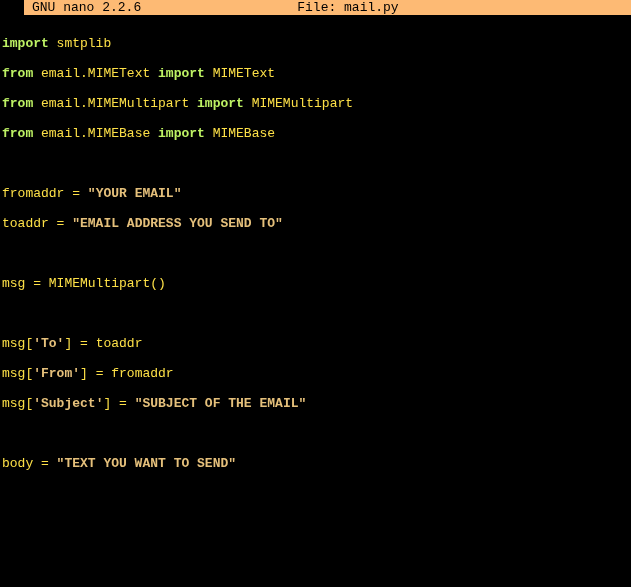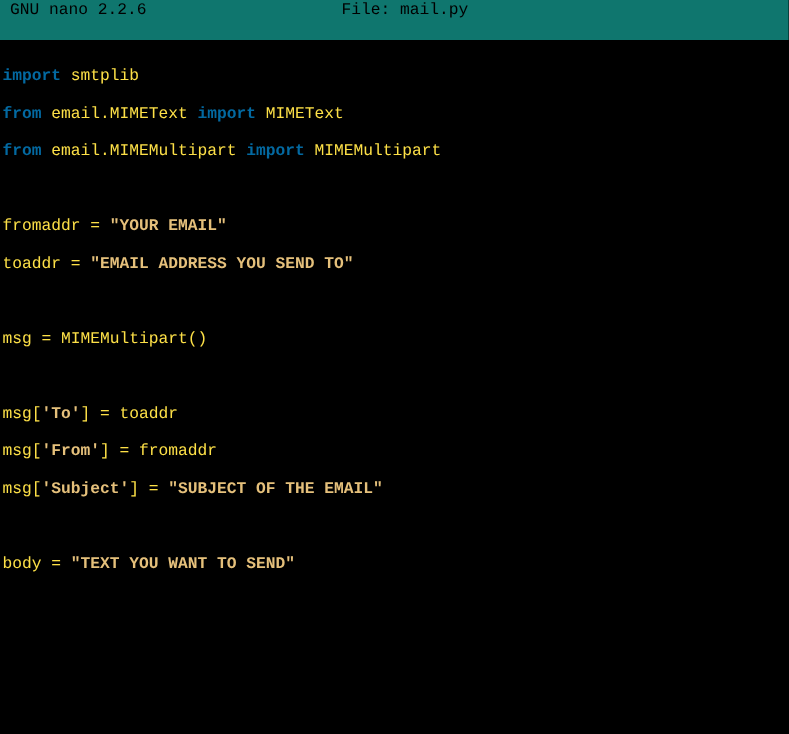--- a/index.html
+++ b/index.html
@@ -7,45 +7,47 @@
     background: #000;
     font-family: "Courier New", monospace;
     font-size: 13px;
     line-height: 15px;
     width: 631px;
     height: 587px;
     overflow: hidden;
     color: #cccccc;
   }
   .titlebar {
-    background: #0f766e;
+    background: #fdba74;
     color: #000;
-    height: 32px;
+    height: 15px;
     white-space: pre;
     font-weight: normal;
     padding-left: 8px;
+    margin-left: 24px;
   }
   .editor {
     padding: 6px 2px 2px 2px;
     white-space: pre;
   }
   .line { height: 15px; }
-  .kw { color: #0369a1; font-weight: bold; }    
+  .kw { color: #bef264; font-weight: bold; }    
   .str { color: #e5c07b; font-weight: bold; }   
   .name { color: #fde047; }
 </style>
 </head>
 <body>
 
 <div class="titlebar"><span>GNU nano 2.2.6</span>                    <span>File: mail.py</span></div>
 
 <div class="editor">
 <div class="line"><span class="kw">import</span><span class="name"> smtplib</span></div>
 <div class="line"><span class="kw">from</span><span class="name"> email.MIMEText </span><span class="kw">import</span><span class="name"> MIMEText</span></div>
 <div class="line"><span class="kw">from</span><span class="name"> email.MIMEMultipart </span><span class="kw">import</span><span class="name"> MIMEMultipart</span></div>
+<div class="line"><span class="kw">from</span><span class="name"> email.MIMEBase </span><span class="kw">import</span><span class="name"> MIMEBase</span></div>
 <div class="line"></div>
 <div class="line"><span class="name">fromaddr = </span><span class="str">"YOUR EMAIL"</span></div>
 <div class="line"><span class="name">toaddr = </span><span class="str">"EMAIL ADDRESS YOU SEND TO"</span></div>
 <div class="line"></div>
 <div class="line"><span class="name">msg = MIMEMultipart()</span></div>
 <div class="line"></div>
 <div class="line"><span class="name">msg[</span><span class="str">'To'</span><span class="name">] = toaddr</span></div>
 <div class="line"><span class="name">msg[</span><span class="str">'From'</span><span class="name">] = fromaddr</span></div>
 <div class="line"><span class="name">msg[</span><span class="str">'Subject'</span><span class="name">] = </span><span class="str">"SUBJECT OF THE EMAIL"</span></div>
 <div class="line"></div>

